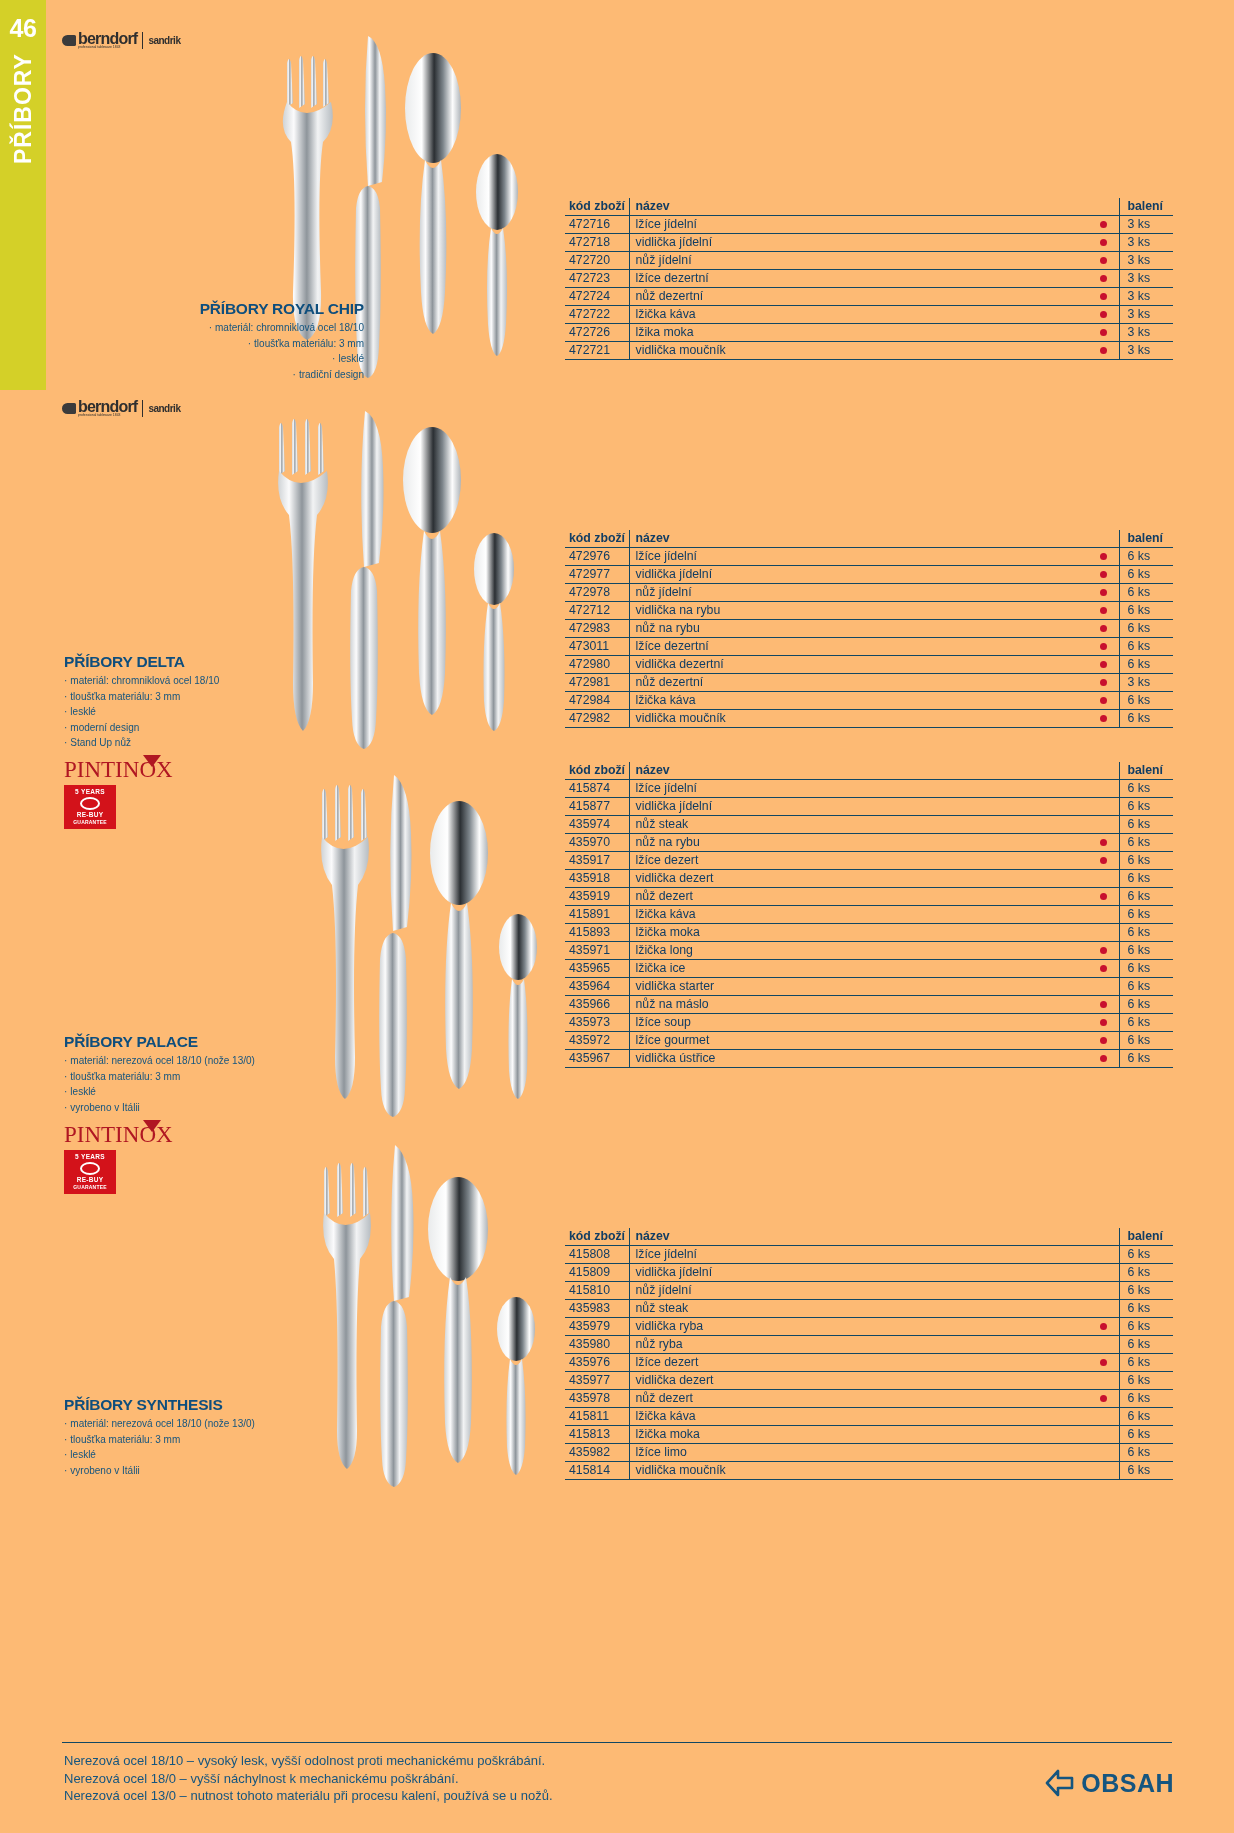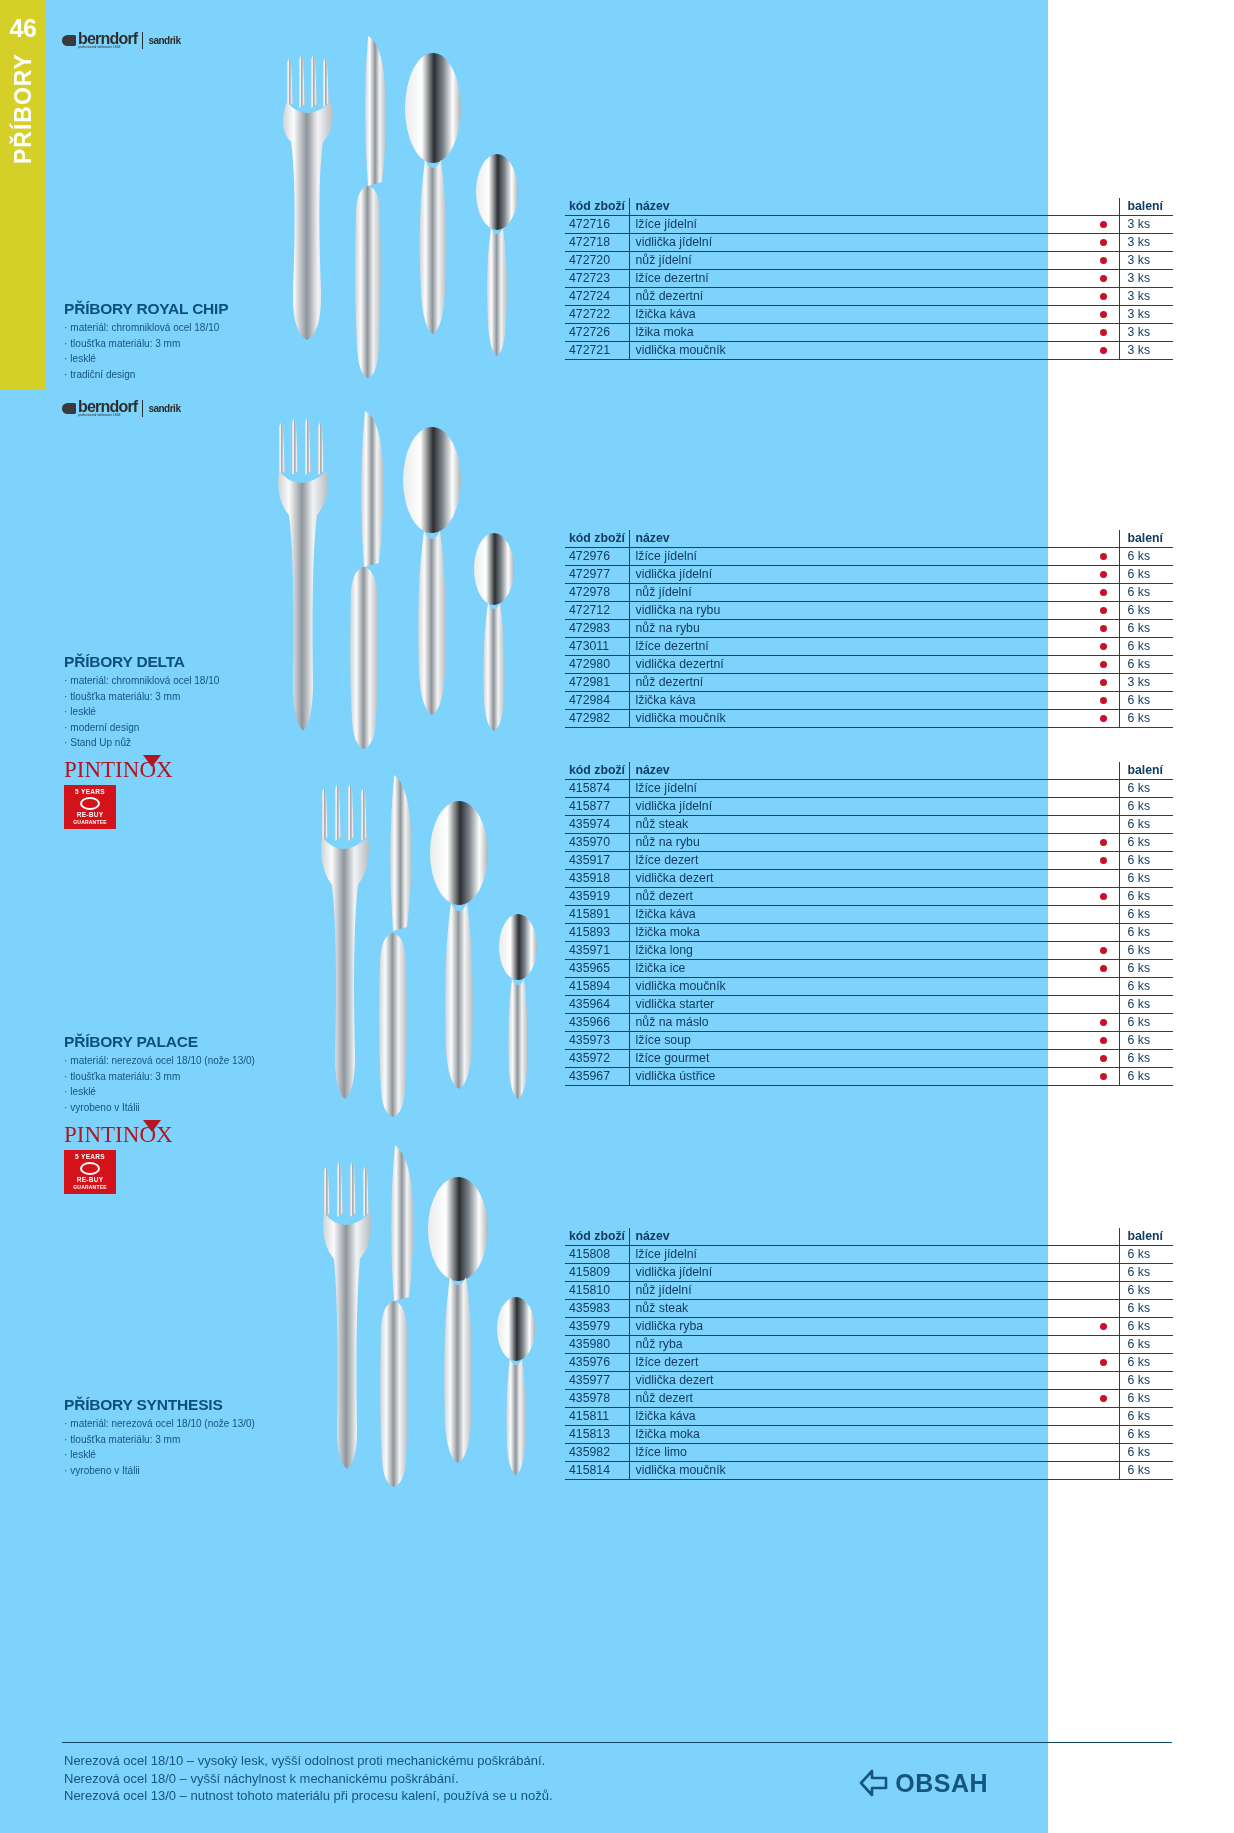--- a/index.html
+++ b/index.html
@@ -2,21 +2,21 @@
 <html lang="cs"><head>
 <meta charset="utf-8">
 <style>
   * { box-sizing: border-box; margin: 0; padding: 0; }
   html, body {
     width: 1234px; height: 1833px;
     background: #ffffff;
     font-family: "Liberation Sans", sans-serif;
     overflow: hidden;
   }
-  .page { position: relative; width: 1048px; height: 1833px; background: #7dd3fc; }
+  .page { position: relative; width: 1234px; height: 1833px; background: #fdba74; }
 
   
   .side-tab {
     position: absolute; left: 0; top: 0;
     width: 46px; height: 390px;
     background: #d4d028;
   }
   .side-tab .pagenum {
     position: absolute; top: 14px; left: 0; width: 46px;
     text-align: center;
@@ -190,21 +190,21 @@
         <path d="M22 132 q8 16 16 0 q8 56 4 132 q-2 36 -12 42 q-10 -6 -12 -42 q-4 -76 4 -132z" fill="url(#steel1)"></path>
       </g>
 
       <g transform="translate(198,120)">
         <ellipse cx="24" cy="44" rx="21" ry="38" fill="url(#bowl1)"></ellipse>
         <path d="M18 80 q6 12 12 0 q6 40 3 96 q-2 28 -9 32 q-7 -4 -9 -32 q-3 -56 3 -96z" fill="url(#steel1)"></path>
       </g>
     </svg>
   </div>
 
-  <div class="prod-desc" style="left:64px; top:300px;">
+  <div class="prod-desc" style="left:64px; top:300px;text-align:right;">
     <div class="title">PŘÍBORY ROYAL CHIP</div>
     <div class="bullet"><span class="dot">·</span><span>materiál: chromniklová ocel 18/10</span></div>
     <div class="bullet"><span class="dot">·</span><span>tloušťka materiálu: 3 mm</span></div>
     <div class="bullet"><span class="dot">·</span><span>lesklé</span></div>
     <div class="bullet"><span class="dot">·</span><span>tradiční design</span></div>
   </div>
 
   <div class="ptable" style="left:565px; top:198px; width:608px;">
     <table>
       <thead>
@@ -510,26 +510,20 @@
             <td class="c-dot"><span class="dotmark"></span></td>
             <td class="c-pack">6 ks</td>
           </tr>
           <tr>
             <td class="c-code">435965</td>
             <td class="c-name">lžička ice</td>
             <td class="c-dot"><span class="dotmark"></span></td>
             <td class="c-pack">6 ks</td>
           </tr>
           <tr>
-            <td class="c-code">415894</td>
-            <td class="c-name">vidlička moučník</td>
-            <td class="c-dot"></td>
-            <td class="c-pack">6 ks</td>
-          </tr>
-          <tr>
             <td class="c-code">435964</td>
             <td class="c-name">vidlička starter</td>
             <td class="c-dot"></td>
             <td class="c-pack">6 ks</td>
           </tr>
           <tr>
             <td class="c-code">435966</td>
             <td class="c-name">nůž na máslo</td>
             <td class="c-dot"><span class="dotmark"></span></td>
             <td class="c-pack">6 ks</td>

